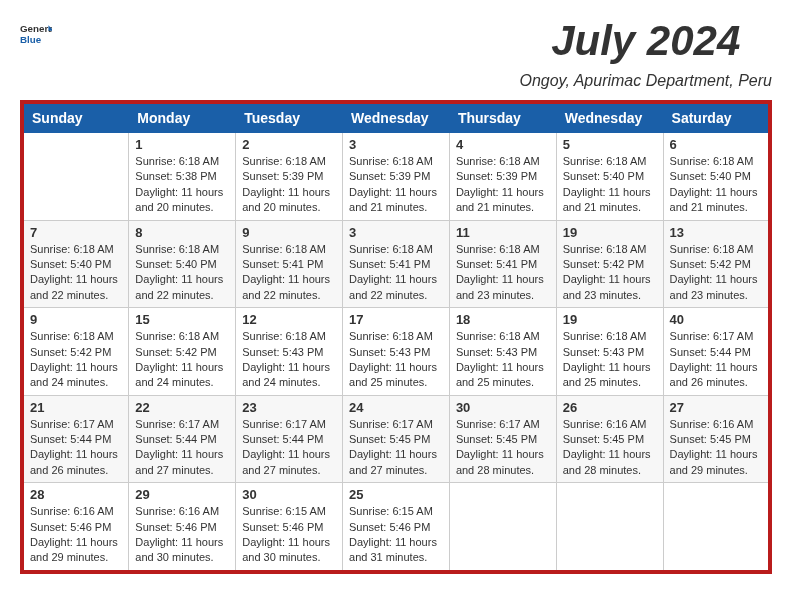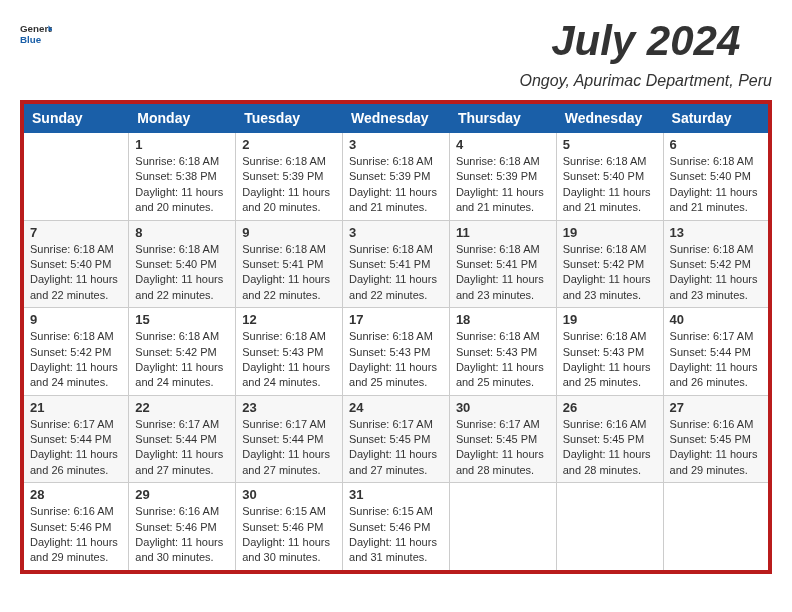--- a/index.html
+++ b/index.html
@@ -237,21 +237,21 @@
         </td>
         <td>
           <span class="day-number">29</span>
           <div class="day-info">Sunrise: 6:16 AM<br>Sunset: 5:46 PM<br>Daylight: 11 hours<br>and 30 minutes.</div>
         </td>
         <td>
           <span class="day-number">30</span>
           <div class="day-info">Sunrise: 6:15 AM<br>Sunset: 5:46 PM<br>Daylight: 11 hours<br>and 30 minutes.</div>
         </td>
         <td>
-          <span class="day-number">31</span>
+          <span class="day-number">25</span>
           <div class="day-info">Sunrise: 6:15 AM<br>Sunset: 5:46 PM<br>Daylight: 11 hours<br>and 31 minutes.</div>
         </td>
         <td class="empty-cell"></td>
         <td class="empty-cell"></td>
         <td class="empty-cell"></td>
       </tr>
     </tbody>
 </table>
 
 </body></html>

